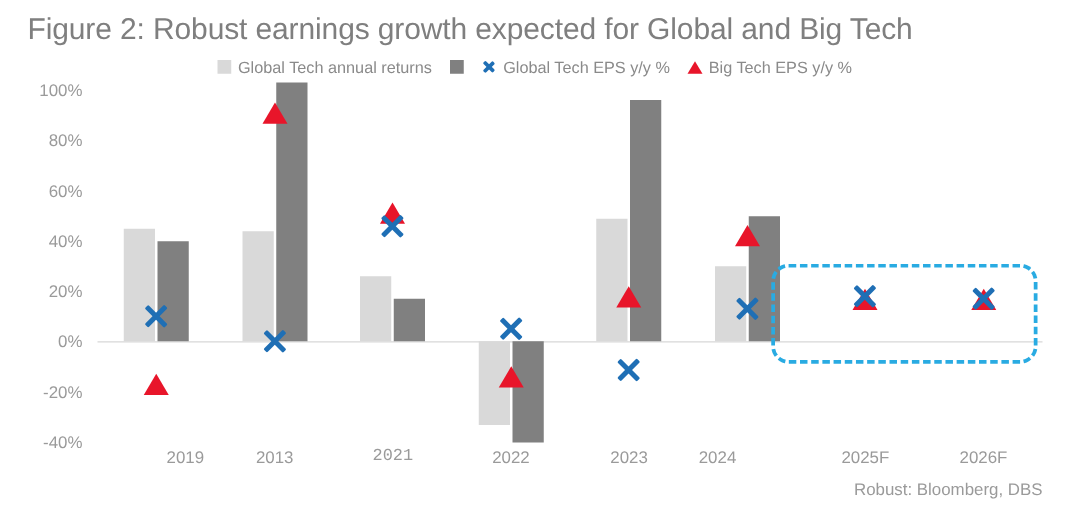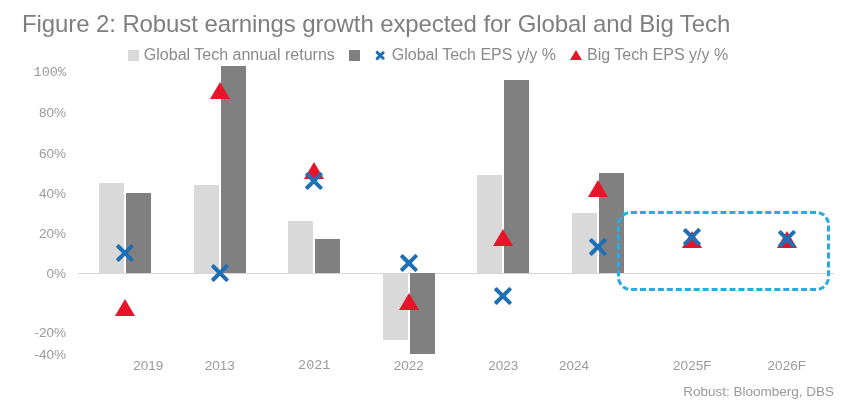--- a/index.html
+++ b/index.html
@@ -15,21 +15,21 @@
 
   .title{
     position:absolute;left:22px;top:10px;
     font-size:24px;color:#7f7f7f;
     white-space:nowrap;letter-spacing:-0.1px;
   }
 
   .legend{
     position:absolute;left:22px;top:46px;width:812px;
     display:flex;align-items:center;justify-content:center;
-    gap:14px;font-size:16px;color:#8a8a8a;white-space:nowrap;
+    gap:14px;font-size:13px;color:#8a8a8a;white-space:nowrap;
   }
   .legend-item{display:flex;align-items:center;gap:5px;}
   .lg-swatch{width:11px;height:11px;display:inline-block;}
   .lg-x{display:inline-block;width:13px;height:13px;position:relative;}
   .lg-x:before,.lg-x:after{
     content:"";position:absolute;left:50%;top:1px;width:2.6px;height:11px;
     background:#1f6fb5;border-radius:1px;
   }
   .lg-x:before{transform:translateX(-50%) rotate(45deg);}
   .lg-x:after{transform:translateX(-50%) rotate(-45deg);}
@@ -106,27 +106,27 @@
         <span class="lg-x"></span>
         <span>Global Tech EPS y/y %</span>
       </div>
       <div class="legend-item">
         <span class="lg-tri"></span>
         <span>Big Tech EPS y/y %</span>
       </div>
     </div>
 
   <div class="ylabels" id="ylabels">
-      <div class="ylab" style="top: 0px; font-family: Liberation Mono, monospace;">100%</div>
+      <div class="ylab" style="top: 0px;">100%</div>
       <div class="ylab" style="top: 40.2857px;">80%</div>
       <div class="ylab" style="top: 80.5714px;">60%</div>
       <div class="ylab" style="top: 120.857px;">40%</div>
       <div class="ylab" style="top: 161.143px;">20%</div>
       <div class="ylab" style="top: 201.429px;">0%</div>
-      <div class="ylab" style="top: 241.714px; margin-top: 18px;">-20%</div>
+      <div class="ylab" style="top: 241.714px;">-20%</div>
       <div class="ylab" style="top: 282px;">-40%</div>
     </div>
 
   <div class="plot" id="plot">
     <div class="zeroline" id="zeroline" style="top: 200.629px;"></div>
   <div class="bar light" style="width: 25px; left: 21.25px; top: 110.786px; height: 90.6429px;"></div>
       <div class="bar dark" style="width: 25px; left: 48.25px; top: 120.857px; height: 80.5714px;"></div>
       <div class="bar light" style="width: 25px; left: 115.75px; top: 112.8px; height: 88.6286px;"></div>
       <div class="bar dark" style="width: 25px; left: 142.75px; top: -6.04286px; height: 207.471px;"></div>
       <div class="bar light" style="width: 25px; left: 210.25px; top: 149.057px; height: 52.3714px;"></div>

